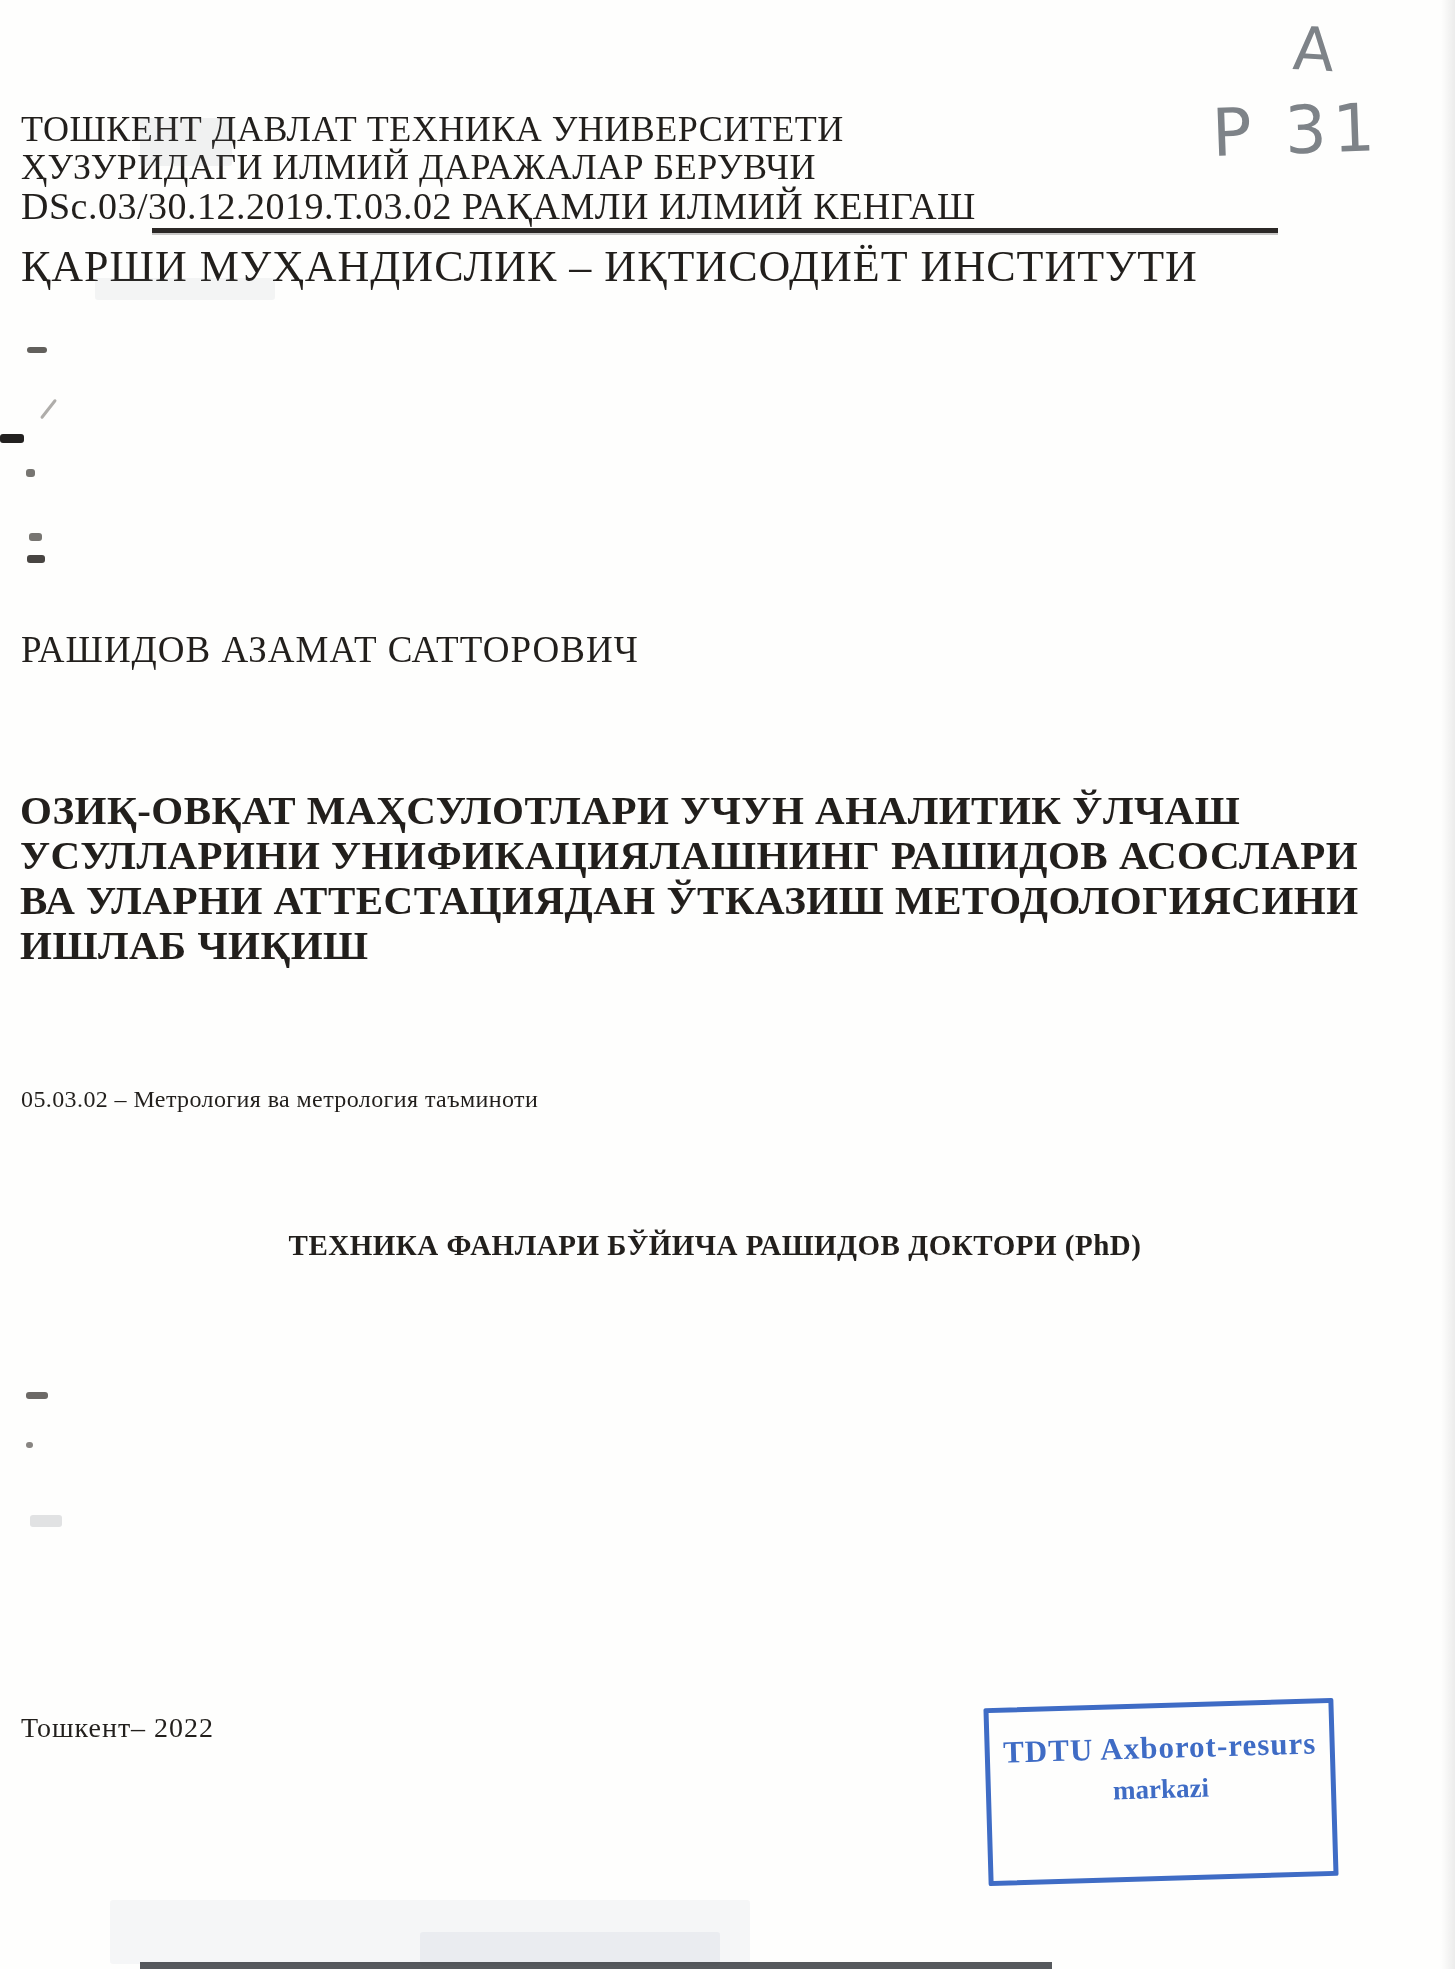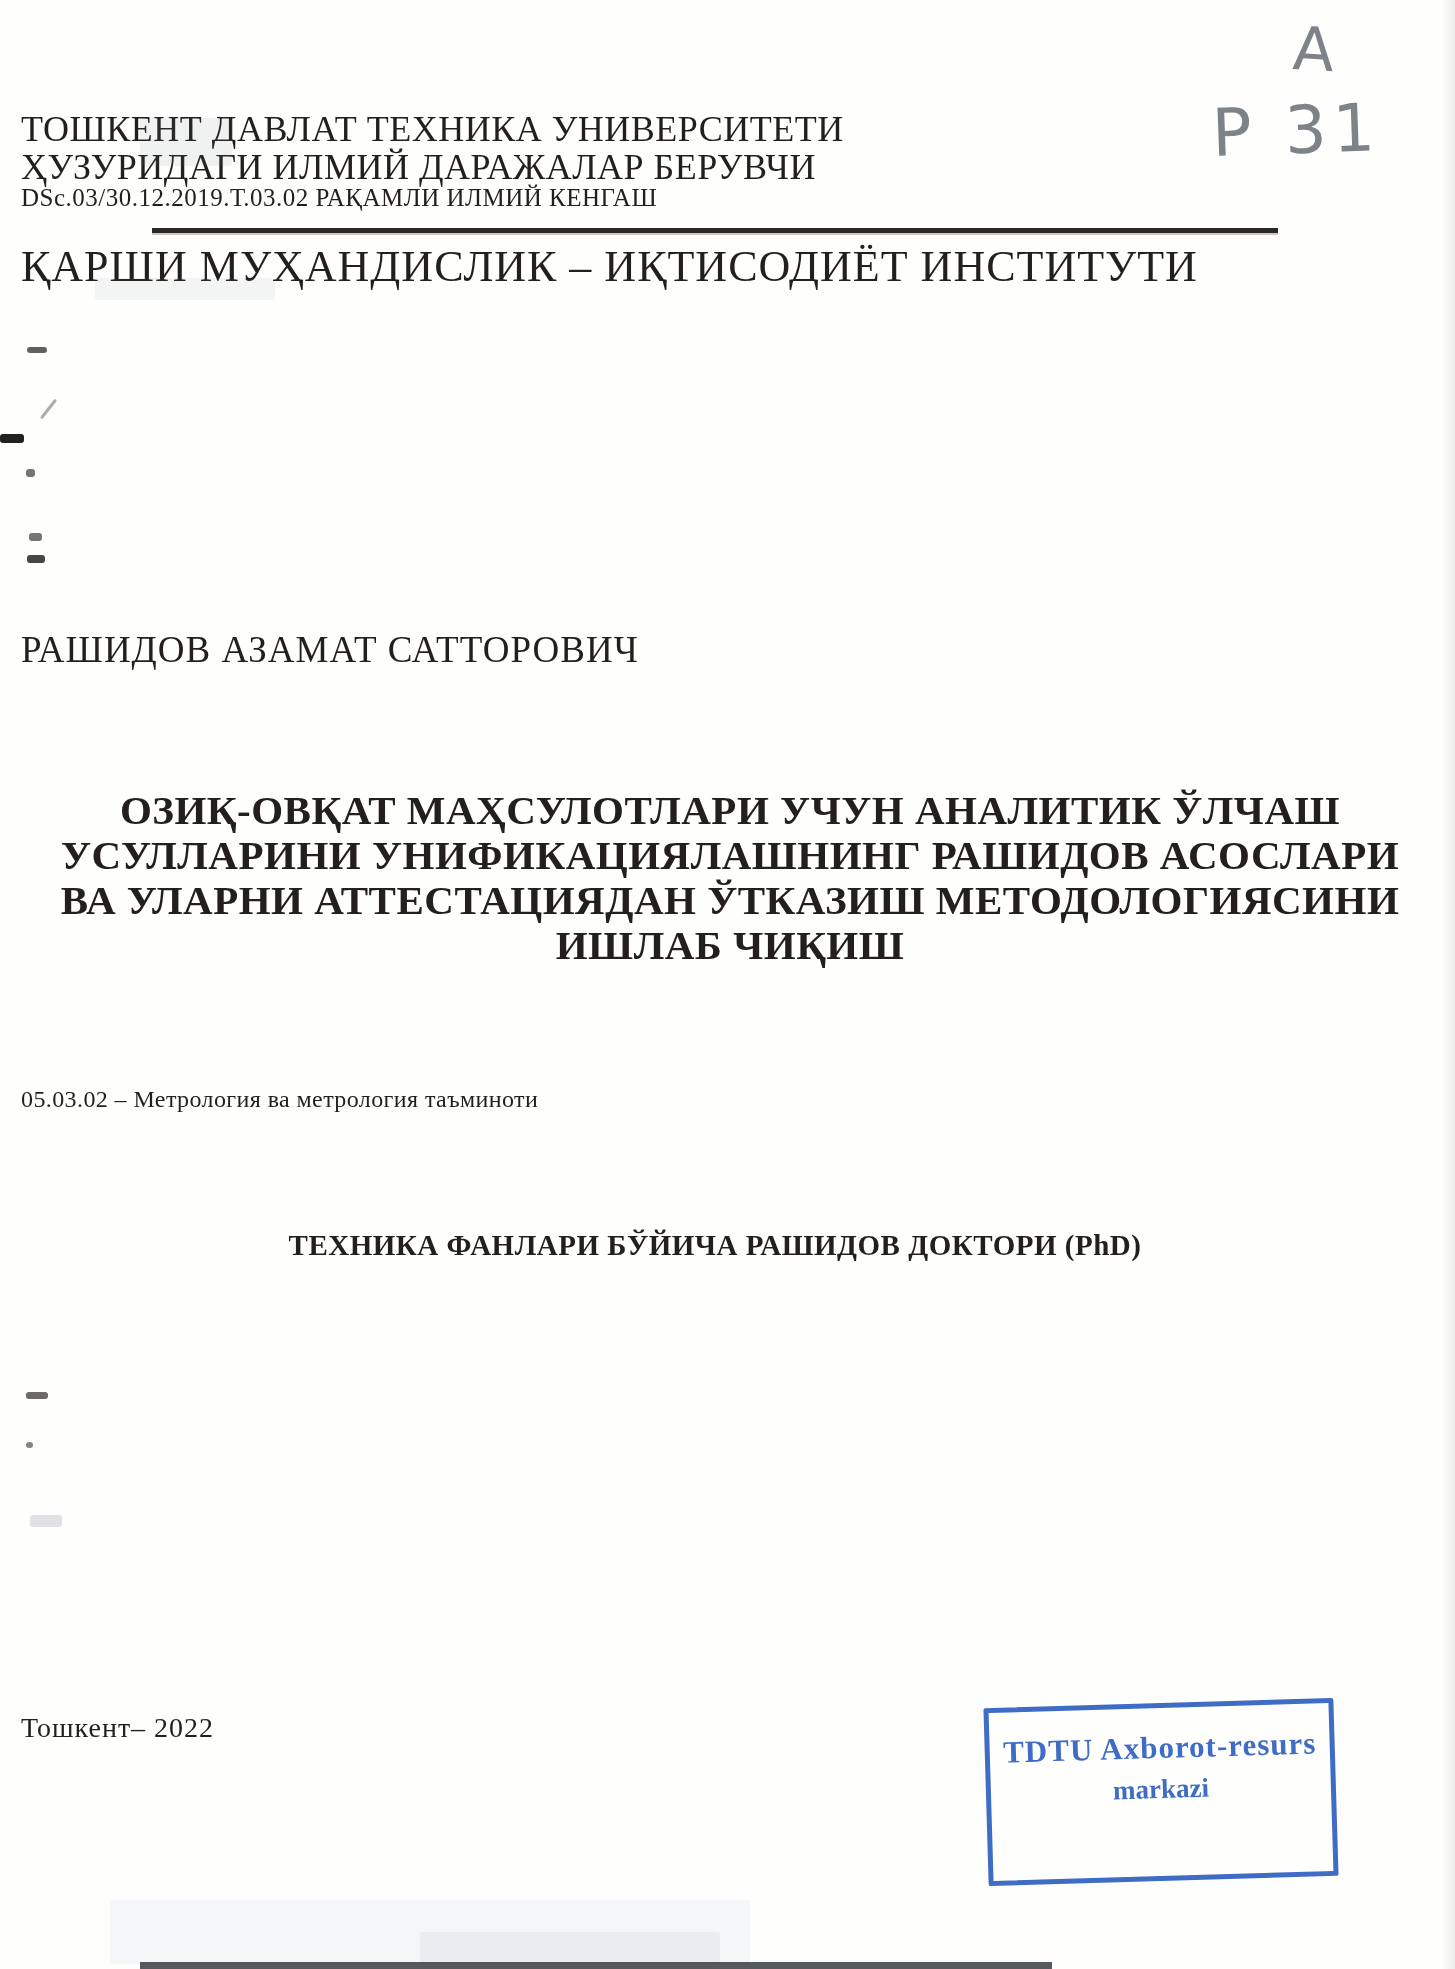--- a/index.html
+++ b/index.html
@@ -4,26 +4,26 @@
 <style>
   html,body{margin:0;padding:0;background:#e8e8e8;}
   .page{
     position:relative;width:1455px;height:1969px;background:#fefefd;
     overflow:hidden;font-family:"Liberation Serif","DejaVu Serif",serif;color:#221f1c;
   }
   .cline{position:absolute;left:21px;width:1420px;text-align:left;font-weight:normal;
          white-space:nowrap;letter-spacing:.5px;color:#221f1c;}
   .inst-1{top:108px;font-size:36px;}
   .inst-2{top:146px;font-size:36px;}
-  .inst-3{top:184px;font-size:25px;}
+  .inst-3{top:184px;font-size:38px;}
   .rule{position:absolute;left:152px;top:228px;width:1126px;height:5px;background:#2b2826;
         box-shadow:0 2px 0 rgba(43,40,38,.25);}
   .inst-4{top:241px;font-size:44px;letter-spacing:1px;}
   .author{top:628px;font-size:37px;letter-spacing:1px;}
-  .title-block{position:absolute;left:20px;top:788px;width:1420px;text-align:center;}
+  .title-block{position:absolute;left:20px;top:788px;width:1420px;}
   .title-block div{font-size:41px;font-weight:bold;line-height:45px;white-space:nowrap;letter-spacing:.5px;}
   .specialty{top:1086px;font-size:24px;letter-spacing:.4px;}
   .degree-block{position:absolute;left:5px;top:1222px;width:1420px;text-align:center;}
   .degree-block div{font-size:29px;font-weight:bold;line-height:47px;white-space:nowrap;letter-spacing:.5px;}
   .city{top:1712px;font-size:28px;letter-spacing:1px;}
   
   .hw{position:absolute;font-family:"DejaVu Sans",sans-serif;color:#7e8388;font-weight:400;}
   .hw-a{left:1293px;top:14px;font-size:60px;transform:rotate(3deg);}
   .hw-p31{left:1212px;top:92px;font-size:66px;letter-spacing:6px;transform:rotate(-2deg);}
   

